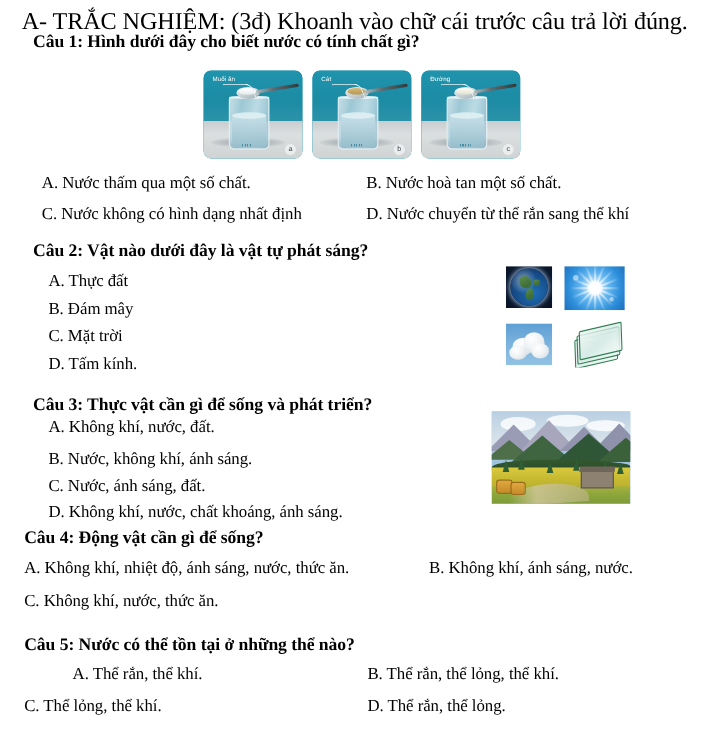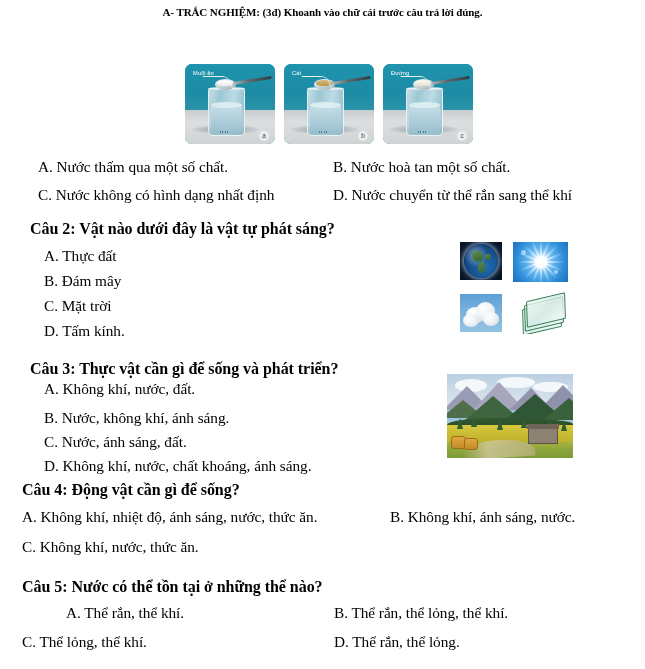--- a/index.html
+++ b/index.html
@@ -19,22 +19,22 @@
     position: relative;
     width: 645px;
     height: 669px;
   }
   .section-title {
     position: absolute;
     left: 0;
     top: 6px;
     width: 645px;
     text-align: center;
-    font-weight: bold;
-    font-size: 11px;
+    font-weight: normal;
+    font-size: 22px;
     letter-spacing: -0.1px;
   }
   .q-head {
     position: absolute;
     font-weight: bold;
     font-size: 16px;
     letter-spacing: -0.05px;
     white-space: nowrap;
   }
   .opt {
@@ -369,20 +369,21 @@
     transform: rotate(-4deg);
   }
 </style>
 </head>
 <body>
 
 <div class="page">
 
   <div class="section-title">A- TRẮC NGHIỆM: (3đ) Khoanh vào chữ cái trước câu trả lời đúng.</div>
 
+  <div class="q-head" style="left:30px; top:30px;">Câu 1: Hình dưới đây cho biết nước có tính chất gì?</div>
 
   <div class="exp-figure">
     <div class="exp-panel p1">
       <div class="exp-bg-top"></div>
       <div class="exp-bg-bottom"></div>
       <div class="exp-shadow"></div>
       <div class="glass">
         <div class="glass-water"></div>
         <div class="settle"></div>
       </div>

